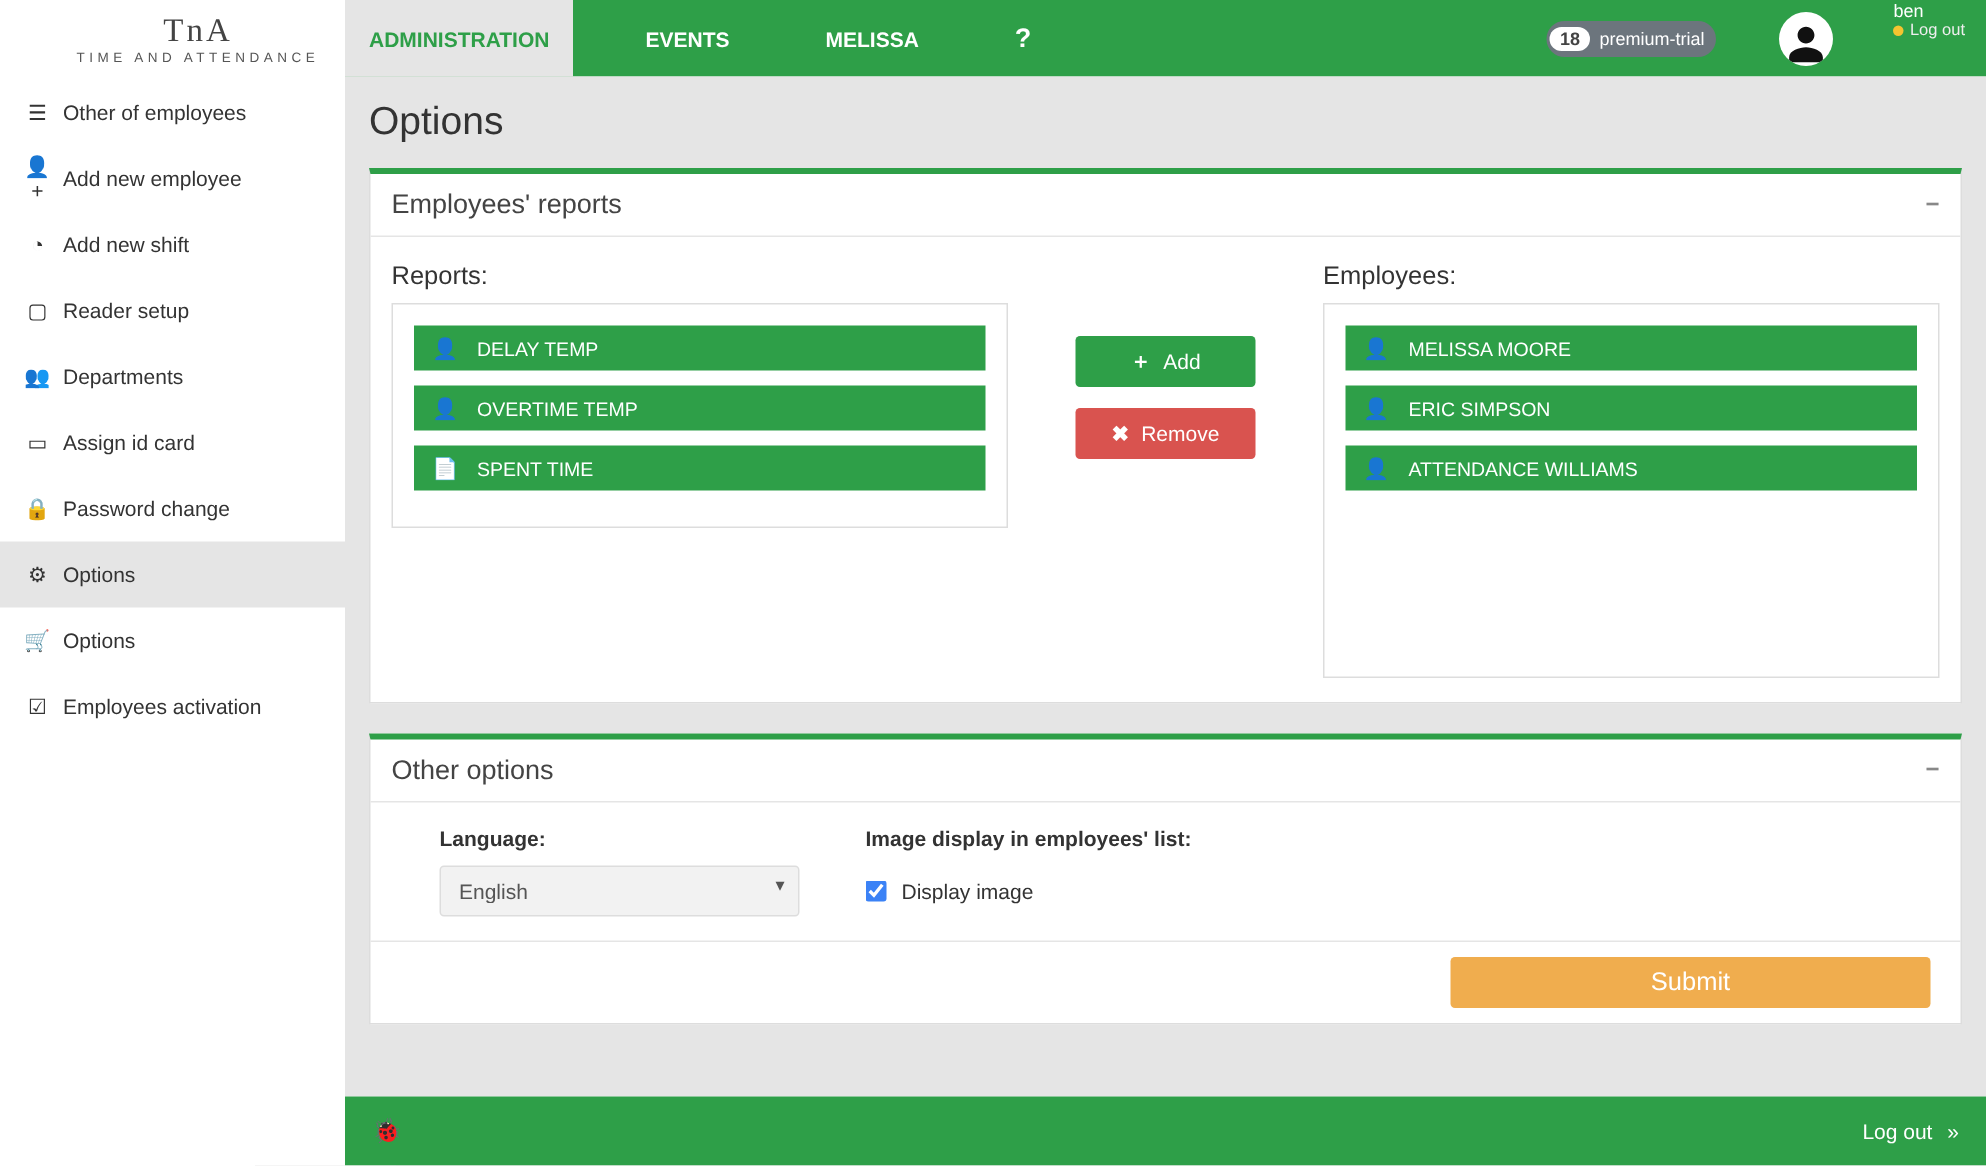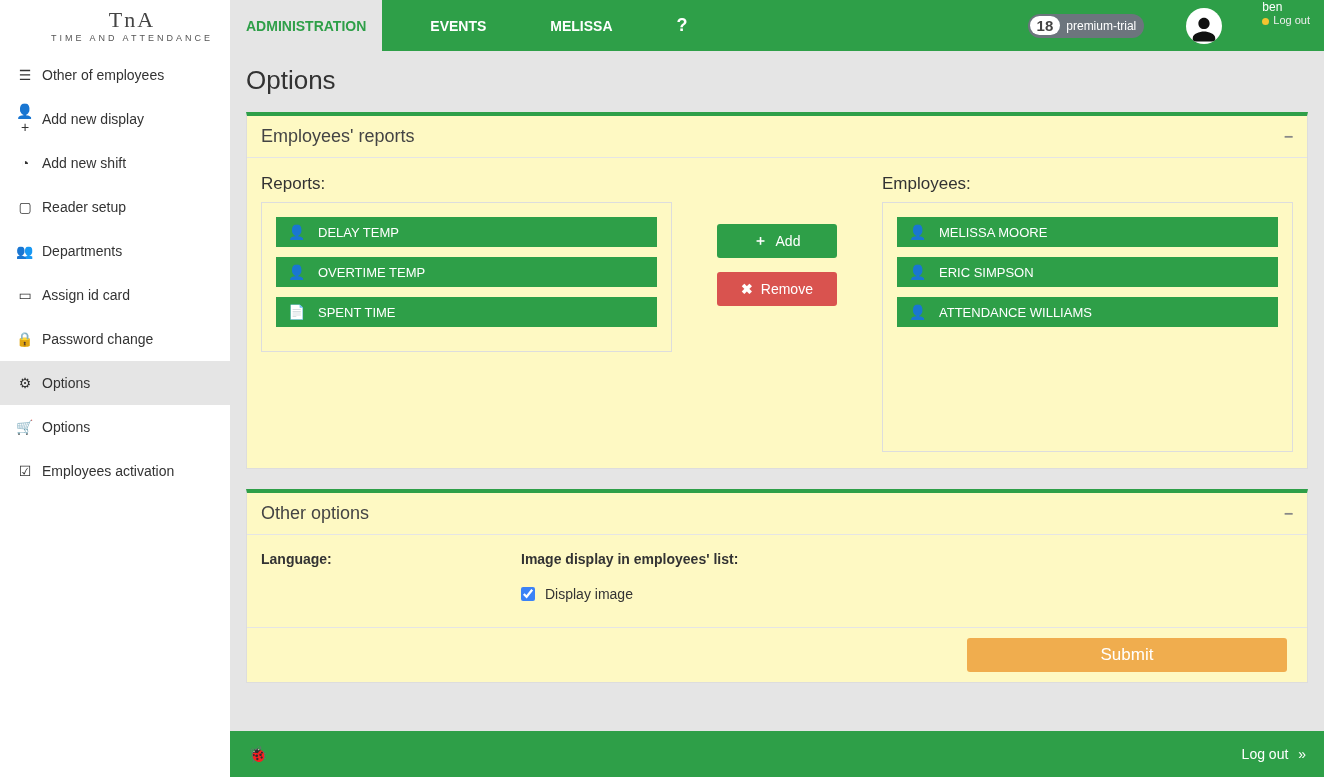--- a/index.html
+++ b/index.html
@@ -54,21 +54,21 @@
     font-size: 12px;
     color: #fff;
   }
   .topbar .plan-badge .days {
     background: #fff;
     color: #444;
     border-radius: 10px;
     padding: 1px 7px;
     font-weight: 700;
     margin-right: 6px;
-    font-size: 15px;
+    font-size: 12px;
   }
   .topbar .avatar {
     width: 36px; height: 36px; border-radius: 50%;
     background: #fff;
     align-self: center;
     margin-right: 8px;
     display: flex; align-items: flex-end; justify-content: center;
     overflow: hidden;
   }
   .topbar .avatar svg { width: 30px; height: 30px; }
@@ -135,21 +135,21 @@
     position: absolute;
     left: 230px; right: 0;
     top: 51px; bottom: 46px;
     background: #e5e5e5;
     overflow: auto;
     padding: 14px 16px 20px 16px;
   }
   h1.page-title { font-size: 26px; font-weight: 500; color: #333; margin-bottom: 16px; }
 
   .panel {
-    background: #fef9c3;
+    background: #ffffff;
     border: 1px solid #ddd;
     border-top: 4px solid #2e9f48;
     margin-bottom: 20px;
   }
   .panel-header {
     display: flex; align-items: center; justify-content: space-between;
     padding: 10px 14px;
     border-bottom: 1px solid #e5e5e5;
   }
   .panel-header h2 { font-size: 18px; font-weight: 400; color: #444; }
@@ -188,21 +188,21 @@
     border: none; border-radius: 3px;
     color: #fff; font-size: 14px;
     display: inline-flex; align-items: center; justify-content: center;
     gap: 8px; cursor: pointer;
   }
   .btn-green { background: #2e9f48; }
   .btn-red { background: #d9534f; }
   .btn .bico { font-weight: 700; }
 
   
-  .opts-row { display: flex; gap: 20px; }
+  .opts-row { display: flex; gap: 44px; margin-left: 32px; }
   .opt-col { flex: none; }
   .opt-col.lang { width: 240px; }
   .opt-label { font-weight: 600; font-size: 14px; margin-bottom: 10px; display:block; }
   .select {
     width: 240px; height: 34px;
     background: #f2f2f2;
     border: 1px solid #ddd;
     border-radius: 3px;
     padding: 0 30px 0 12px;
     font-size: 14px; color: #555;
@@ -257,21 +257,21 @@
     </div>
     <div class="logo-sub">TIME AND ATTENDANCE</div>
   </div>
   <nav class="nav" id="sidebar-nav">
       <div class="nav-item">
         <span class="ico">☰</span>
         <span>Other of employees</span>
       </div>
       <div class="nav-item">
         <span class="ico">👤+</span>
-        <span>Add new display</span>
+        <span>Add new employee</span>
       </div>
       <div class="nav-item">
         <span class="ico">◔</span>
         <span>Add new shift</span>
       </div>
       <div class="nav-item">
         <span class="ico">▢</span>
         <span>Reader setup</span>
       </div>
       <div class="nav-item">
@@ -382,20 +382,25 @@
 
   <section class="panel">
     <div class="panel-header">
       <h2>Other options</h2>
       <span class="collapse-icon">−</span>
     </div>
     <div class="panel-body">
       <div class="opts-row">
         <div class="opt-col lang">
           <label class="opt-label">Language:</label>
+          <div class="select-wrap">
+            <select class="select">
+              <option>English</option>
+            </select>
+          </div>
         </div>
         <div class="opt-col">
           <label class="opt-label">Image display in employees' list:</label>
           <label class="chk">
             <input type="checkbox" id="display-image-chk" checked="" style="">
             <span>Display image</span>
           </label>
         </div>
       </div>
     </div>

